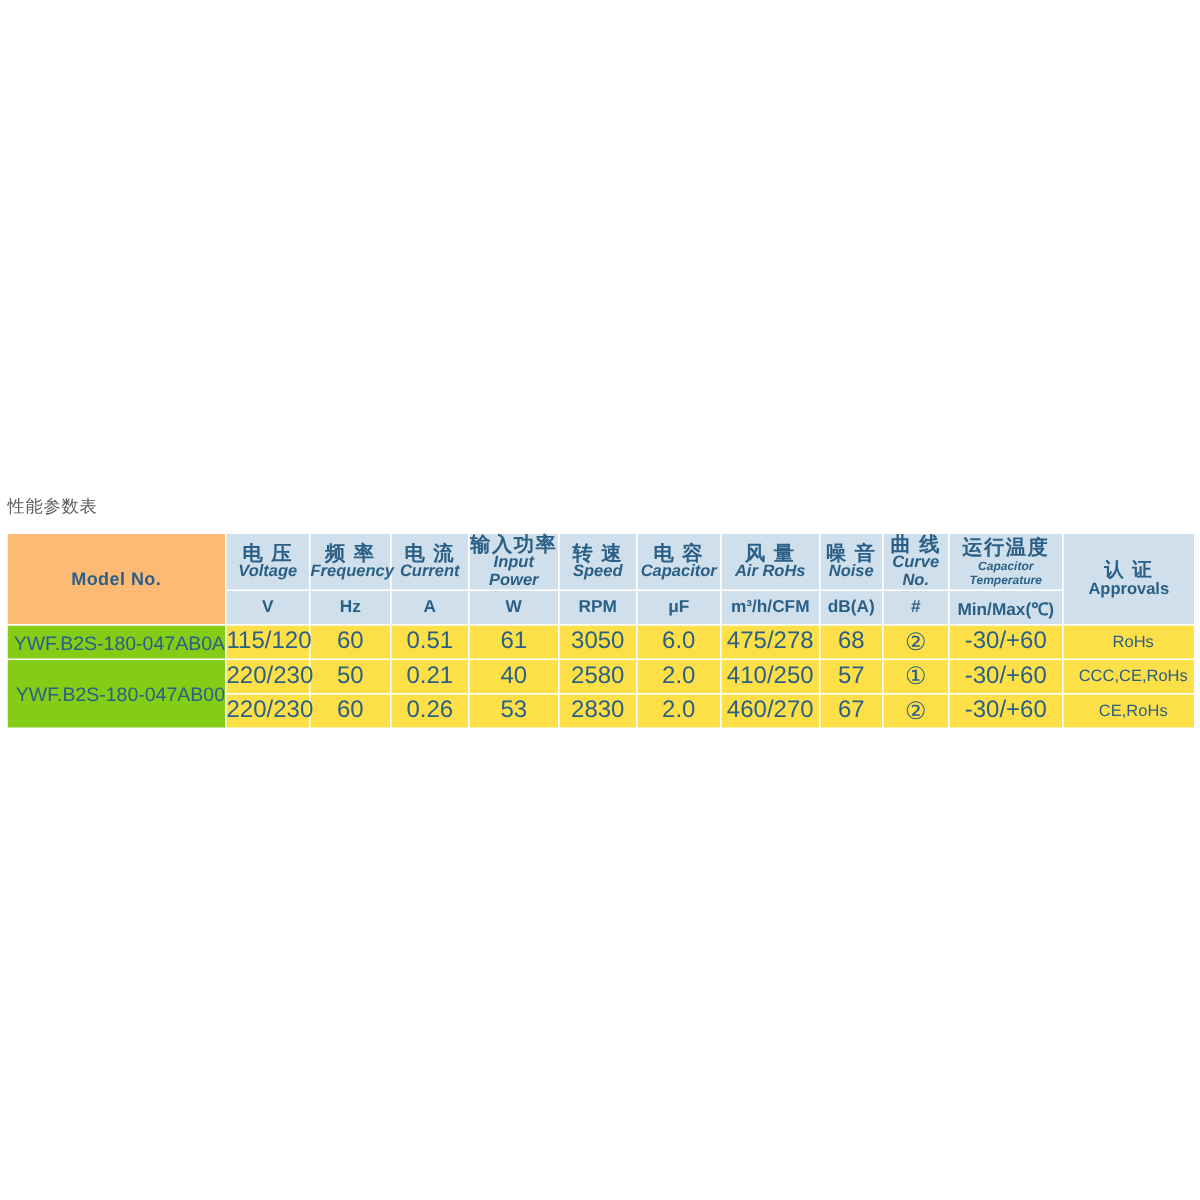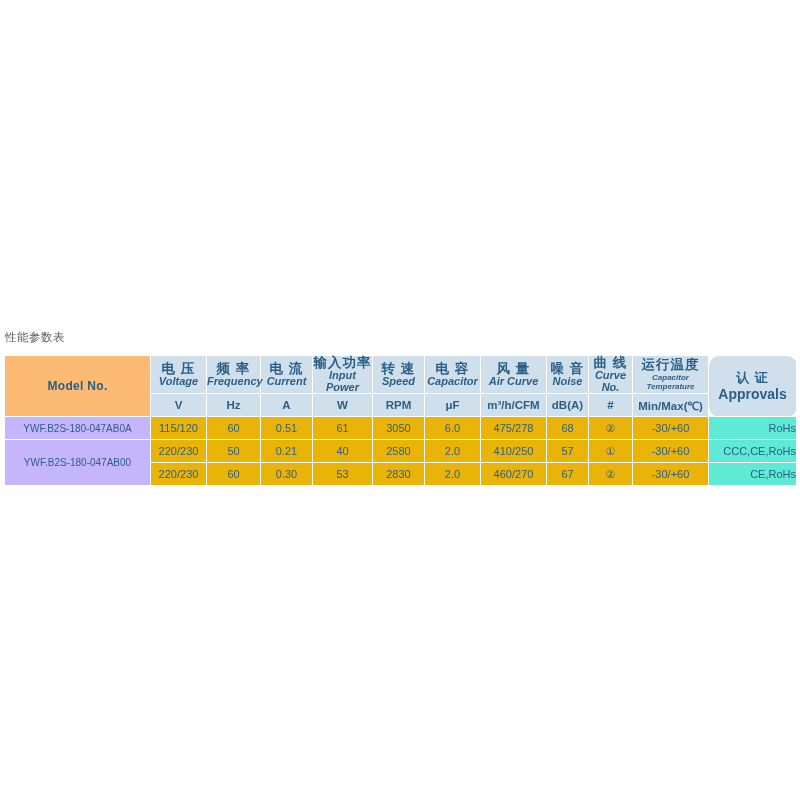--- a/index.html
+++ b/index.html
@@ -82,50 +82,49 @@
     font-weight: bold;
     color: #2f6a93;
     letter-spacing: 0.3px;
   }
   .approvals-head {
     background: #cfe0ec;
     font-size: 12.5px;
     font-weight: bold;
     color: #2f6a93;
     line-height: 1.2;
-    border-radius: 10px;
   }
   .approvals-head .cn-main {
     display: block;
     font-size: 13px;
     letter-spacing: 1px;
   }
   .approvals-head .en-sub {
     display: block;
-    font-size: 14px;
+    font-size: 11px;
   }
   
   tbody tr {
     height: 22px;
   }
   tbody td {
-    background: #eab308;
-    font-size: 11px;
+    background: #fde047;
+    font-size: 16px;
     color: #2b5f86;
     height: 22px;
   }
   tbody td.model {
-    background: #c4b5fd;
-    font-size: 10px;
+    background: #84cc16;
+    font-size: 13px;
+    text-align: right;
+    color: #2b5f86;
+  }
+  tbody td.approvals {
+    background: #fde047;
     text-align: center;
-    color: #2b5f86;
-  }
-  tbody td.approvals {
-    background: #5eead4;
-    text-align: right;
     padding-left: 6px;
     font-size: 11px;
   }
 </style>
 </head>
 <body>
 
 <div id="root">
 
   <div class="caption">性能参数表</div>
@@ -170,21 +169,21 @@
           <td class="hdr-cn">
             <span class="cn-main">转 速</span>
             <span class="en-sub">Speed</span>
           </td>
           <td class="hdr-cn">
             <span class="cn-main">电 容</span>
             <span class="en-sub">Capacitor</span>
           </td>
           <td class="hdr-cn">
             <span class="cn-main">风 量</span>
-            <span class="en-sub">Air Curve</span>
+            <span class="en-sub">Air RoHs</span>
           </td>
           <td class="hdr-cn">
             <span class="cn-main">噪 音</span>
             <span class="en-sub">Noise</span>
           </td>
           <td class="hdr-cn">
             <span class="cn-main">曲 线</span>
             <span class="en-sub">Curve No.</span>
           </td>
           <td class="hdr-cn">
@@ -234,21 +233,21 @@
           <td>2.0</td>
           <td>410/250</td>
           <td>57</td>
           <td>①</td>
           <td>-30/+60</td>
           <td class="approvals">CCC,CE,RoHs</td>
         </tr>
         <tr>
           <td>220/230</td>
           <td>60</td>
-          <td>0.30</td>
+          <td>0.26</td>
           <td>53</td>
           <td>2830</td>
           <td>2.0</td>
           <td>460/270</td>
           <td>67</td>
           <td>②</td>
           <td>-30/+60</td>
           <td class="approvals">CE,RoHs</td>
         </tr>
       </tbody>

